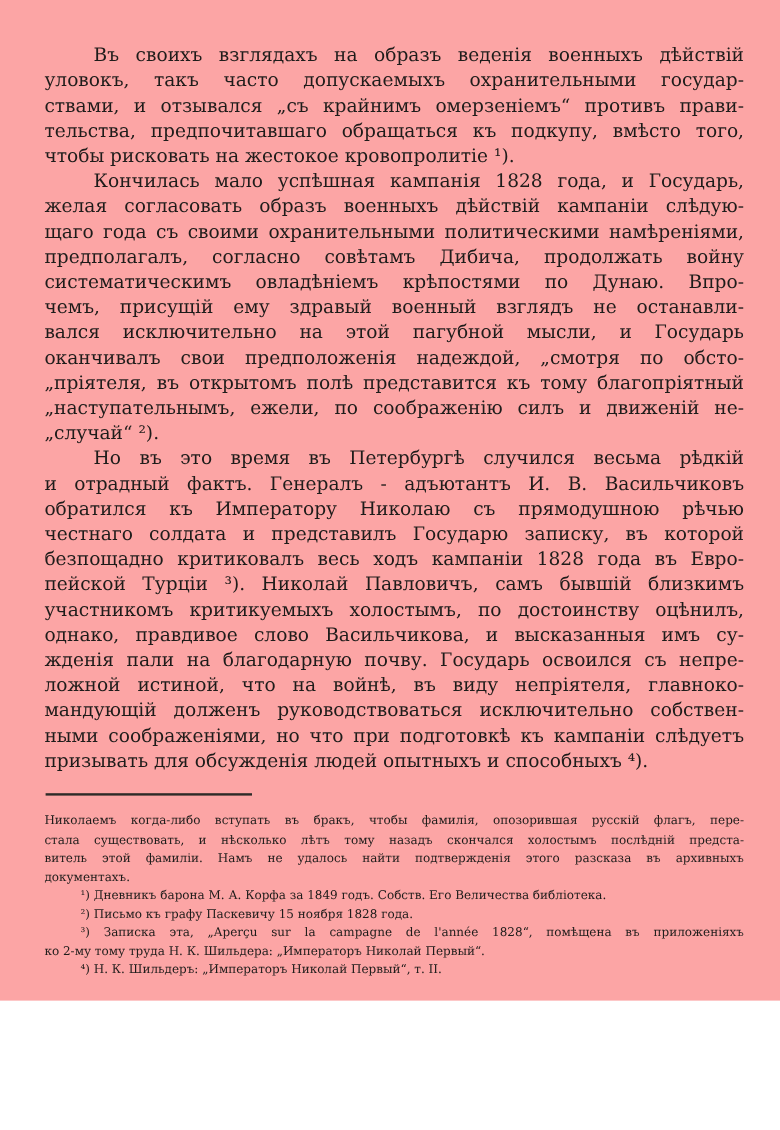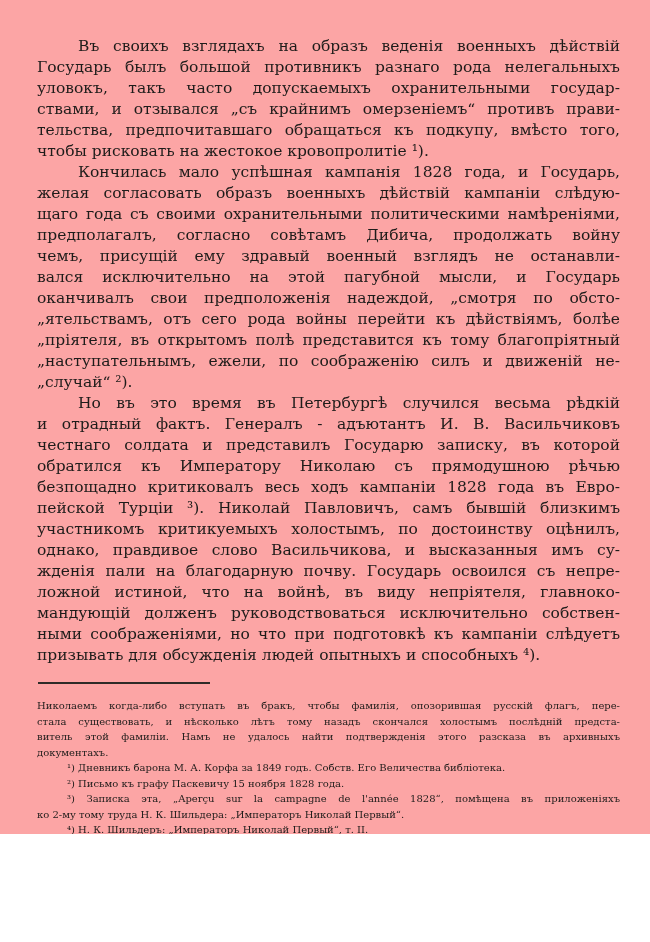--- a/index.html
+++ b/index.html
@@ -45,44 +45,43 @@
   .pagenum .num { display: inline-block; margin: 0 27px; }
 </style>
 </head>
 <body>
 
 <div class="page">
 
   <div id="body-paragraphs" class="body-text">
       <div class="para ind">
         <div class="line">Въ своихъ взглядахъ на образъ веденія военныхъ дѣйствій</div>
-        <div class="line">Государь былъ большой противникъ разнаго рода нелегальныхъ</div>
         <div class="line">уловокъ, такъ часто допускаемыхъ охранительными государ-</div>
         <div class="line">ствами, и отзывался „съ крайнимъ омерзеніемъ“ противъ прави-</div>
         <div class="line">тельства, предпочитавшаго обращаться къ подкупу, вмѣсто того,</div>
         <div class="line last">чтобы рисковать на жестокое кровопролитіе ¹).</div>
       </div>
       <div class="para ind">
         <div class="line">Кончилась мало успѣшная кампанія 1828 года, и Государь,</div>
         <div class="line">желая согласовать образъ военныхъ дѣйствій кампаніи слѣдую-</div>
         <div class="line">щаго года съ своими охранительными политическими намѣреніями,</div>
         <div class="line">предполагалъ, согласно совѣтамъ Дибича, продолжать войну</div>
+        <div class="line">систематическимъ овладѣніемъ крѣпостями по Дунаю. Впро-</div>
         <div class="line">чемъ, присущій ему здравый военный взглядъ не останавли-</div>
         <div class="line">вался исключительно на этой пагубной мысли, и Государь</div>
         <div class="line">оканчивалъ свои предположенія надеждой, „смотря по обсто-</div>
-        <div class="line">„ятельствамъ, отъ сего рода войны перейти къ дѣйствіямъ, болѣе</div>
         <div class="line">„пріятеля, въ открытомъ полѣ представится къ тому благопріятный</div>
         <div class="line">„наступательнымъ, ежели, по соображенію силъ и движеній не-</div>
         <div class="line last">„случай“ ²).</div>
       </div>
       <div class="para ind">
         <div class="line">Но въ это время въ Петербургѣ случился весьма рѣдкій</div>
         <div class="line">и отрадный фактъ. Генералъ - адъютантъ И. В. Васильчиковъ</div>
+        <div class="line">обратился къ Императору Николаю съ прямодушною рѣчью</div>
         <div class="line">честнаго солдата и представилъ Государю записку, въ которой</div>
-        <div class="line">обратился къ Императору Николаю съ прямодушною рѣчью</div>
         <div class="line">безпощадно критиковалъ весь ходъ кампаніи 1828 года въ Евро-</div>
         <div class="line">пейской Турціи ³). Николай Павловичъ, самъ бывшій близкимъ</div>
         <div class="line">участникомъ критикуемыхъ холостымъ, по достоинству оцѣнилъ,</div>
         <div class="line">однако, правдивое слово Васильчикова, и высказанныя имъ су-</div>
         <div class="line">жденія пали на благодарную почву. Государь освоился съ непре-</div>
         <div class="line">ложной истиной, что на войнѣ, въ виду непріятеля, главноко-</div>
         <div class="line">мандующій долженъ руководствоваться исключительно собствен-</div>
         <div class="line">ными соображеніями, но что при подготовкѣ къ кампаніи слѣдуетъ</div>
         <div class="line last">призывать для обсужденія людей опытныхъ и способныхъ ⁴).</div>
       </div>

